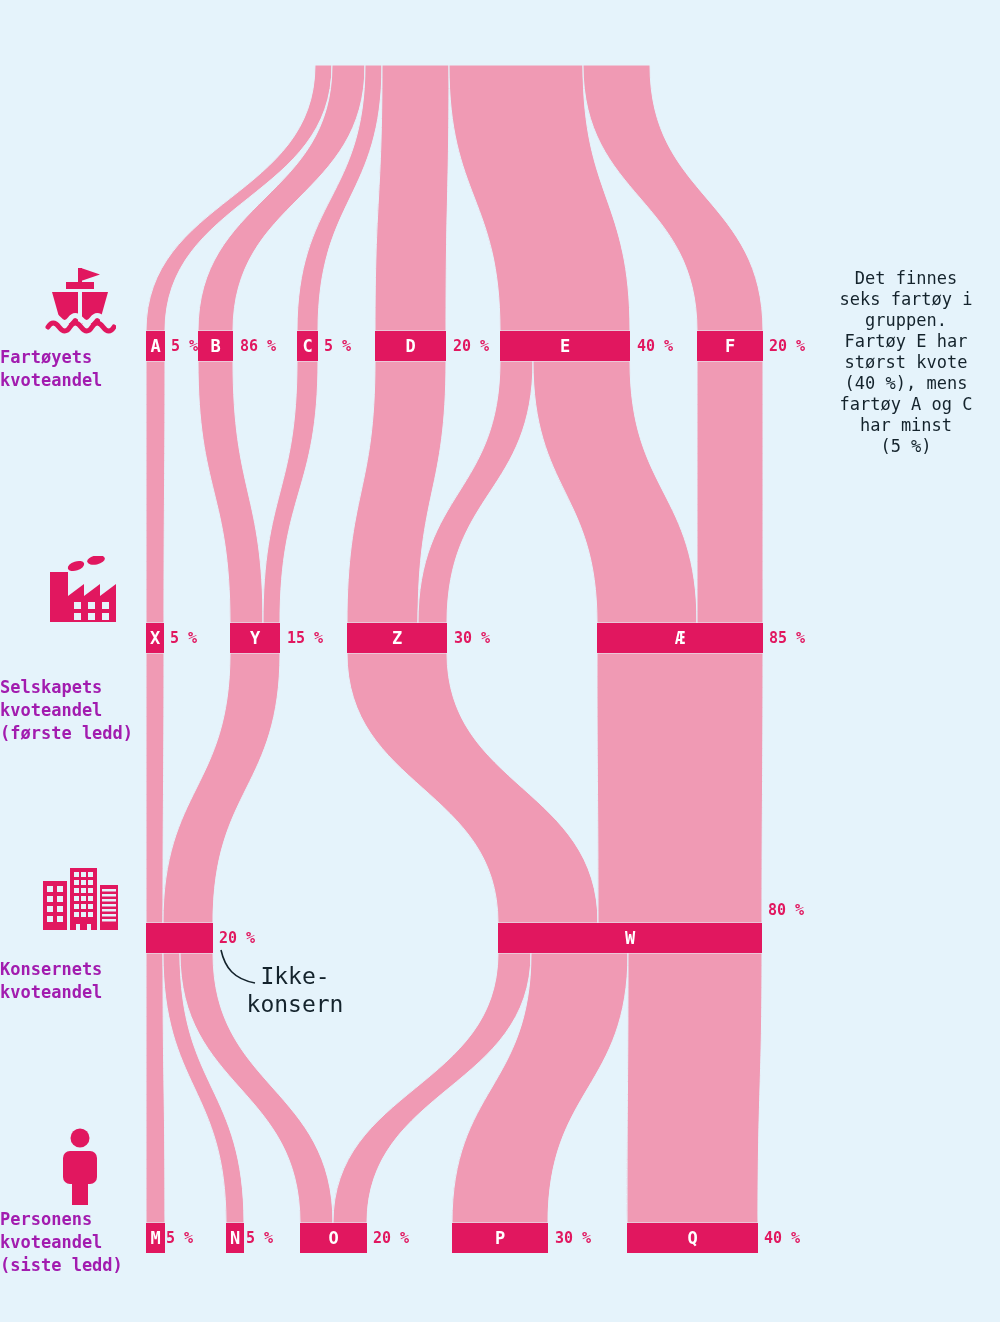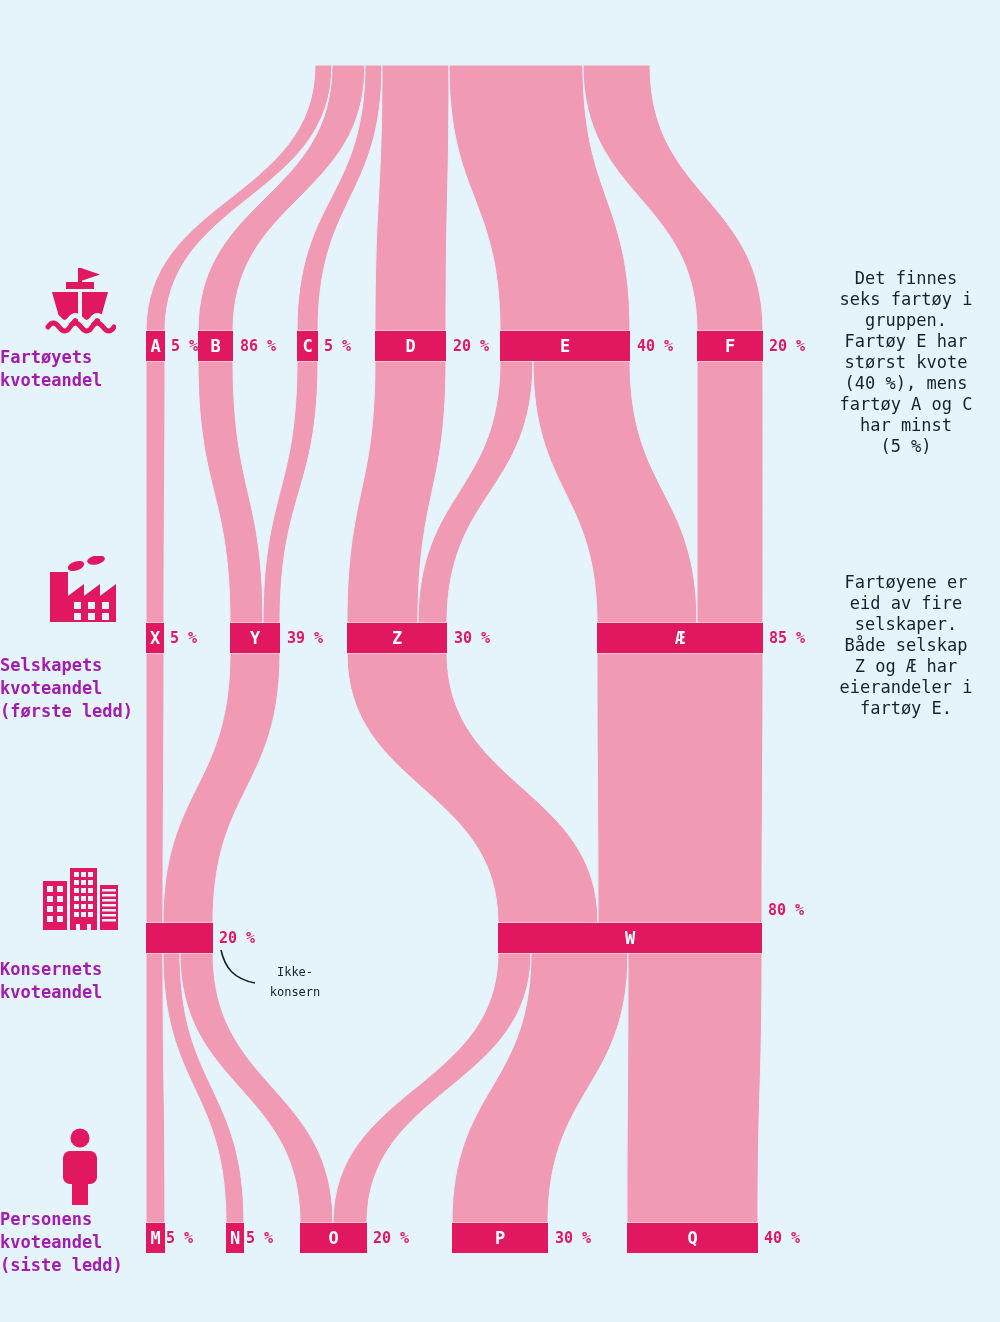--- a/index.html
+++ b/index.html
@@ -12,21 +12,21 @@
   .topbar{position:absolute;left:315px;top:33px;width:335px;height:32px;background:#E1175F;
         z-index:3;display:flex;align-items:center;justify-content:center;
         color:#FFFFFF;font-weight:bold;font-size:19px;letter-spacing:1px;}
   .pct{position:absolute;z-index:3;color:#E1175F;font-weight:bold;font-size:15px;line-height:16px;white-space:nowrap;}
   .left-group{position:absolute;left:0;width:160px;z-index:3;text-align:center;}
   .left-label{position:absolute;left:0;width:160px;z-index:3;text-align:left;
         color:#a21caf;font-weight:bold;font-size:17px;line-height:23px;white-space:pre-line;}
   .annotation{position:absolute;left:818px;width:176px;z-index:3;text-align:center;
         color:#14232C;font-size:17px;line-height:21px;white-space:pre-line;}
   .callout-text{position:absolute;left:240px;top:962px;width:110px;z-index:3;text-align:center;
-        color:#14232C;font-size:12px;line-height:20px;white-space:pre-line;}
+        color:#14232C;font-size:23px;line-height:28px;white-space:pre-line;}
   .icon{display:block;margin:0 auto;}
 </style>
 </head>
 <body>
 
 <div id="stage">
 
   <svg id="flow-svg" width="1000" height="1322">
     <g id="flow-group">
         <path d="M 315 65 C 315 198, 146 198, 146 331 L 165 331 C 165 198, 332 198, 332 65 Z" fill="#F09AB4" stroke="#E5F3FB" stroke-width="1"></path>
@@ -88,21 +88,21 @@
   <div class="node" style="left:230px;top:623px;width:50px">
       <span>Y</span>
     </div>
   <div class="node" style="left:347px;top:623px;width:100px">
       <span>Z</span>
     </div>
   <div class="node" style="left:597px;top:623px;width:166px">
       <span>Æ</span>
     </div>
   <div class="pct" style="left:170px;top:630px">5 %</div>
-  <div class="pct" style="left:287px;top:630px">39 %</div>
+  <div class="pct" style="left:287px;top:630px">15 %</div>
   <div class="pct" style="left:454px;top:630px">30 %</div>
   <div class="pct" style="left:769px;top:630px">85 %</div>
 
   <div class="node" style="left:146px;top:923px;width:67px">
       <span></span>
     </div>
   <div class="node" style="left:498px;top:923px;width:264px">
       <span>W</span>
     </div>
   <div class="pct" style="left:219px;top:930px">20 %</div>
@@ -157,21 +157,21 @@
       <g fill="#E5F3FB">
         <rect x="36" y="46" width="7" height="7"></rect>
         <rect x="50" y="46" width="7" height="7"></rect>
         <rect x="64" y="46" width="7" height="7"></rect>
         <rect x="36" y="57" width="7" height="7"></rect>
         <rect x="50" y="57" width="7" height="7"></rect>
         <rect x="64" y="57" width="7" height="7"></rect>
       </g>
     </svg>
   </div>
-  <div class="left-label" style="top:654px">Selskapets
+  <div class="left-label" style="top:676px">Selskapets
 kvoteandel
 (første ledd)</div>
 
   <div class="left-group" style="top:866px">
     <svg class="icon" width="84" height="64" viewBox="0 0 84 64">
       <g fill="#E1175F">
         <rect x="5" y="15" width="24" height="49"></rect>
         <rect x="32" y="2" width="27" height="62"></rect>
         <rect x="62" y="19" width="18" height="45"></rect>
       </g>
@@ -232,21 +232,14 @@
 
   <div class="annotation" style="top:268px">Det finnes
 seks fartøy i
 gruppen.
 Fartøy E har
 størst kvote
 (40 %), mens
 fartøy A og C
 har minst
 (5 %)</div>
-  <div class="annotation" style="top:572px">Fartøyene er
-eid av fire
-selskaper.
-Både selskap
-Z og Æ har
-eierandeler i
-fartøy E.</div>
 
 </div>
 
 </body></html>

